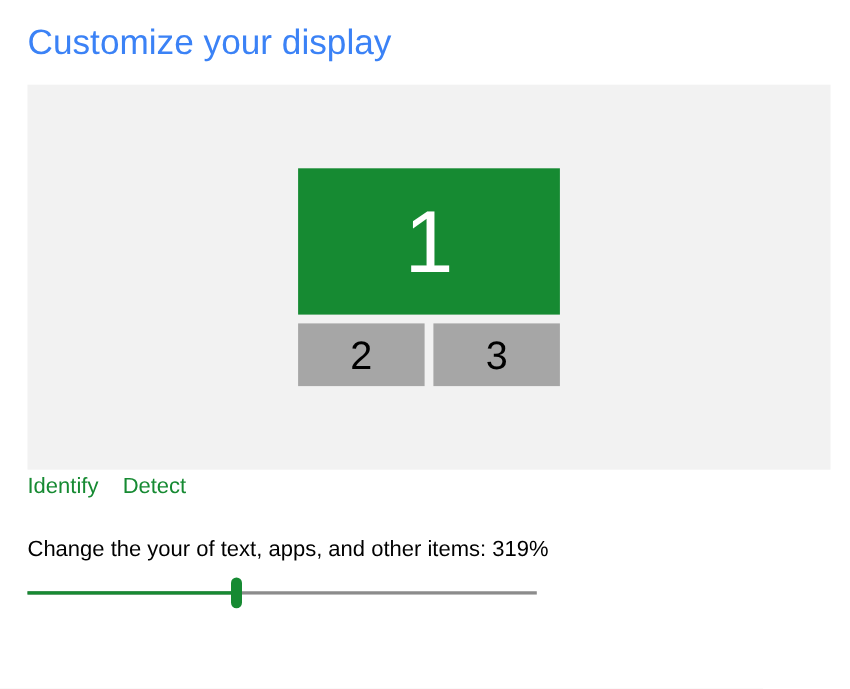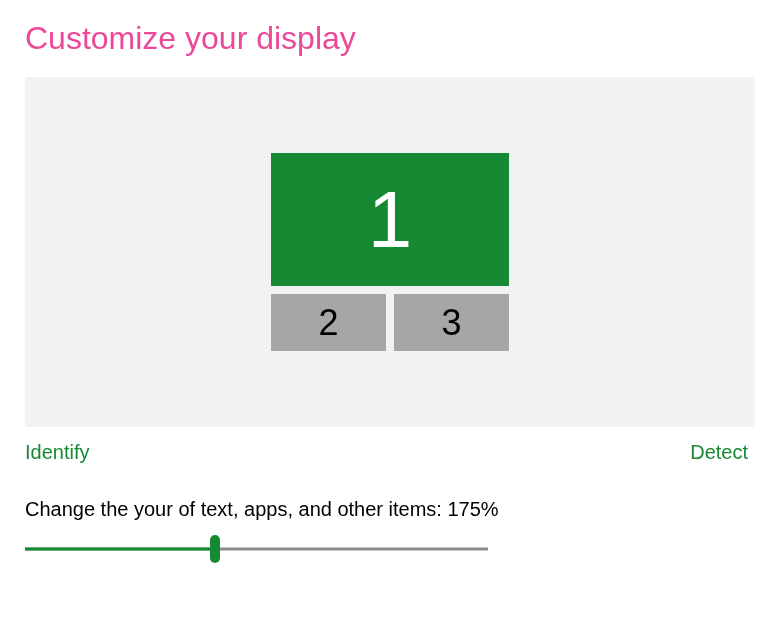--- a/index.html
+++ b/index.html
@@ -8,21 +8,21 @@
     padding: 20px 25px;
     font-family: "Segoe UI", "Segoe UI Light", -apple-system, sans-serif;
     background: #ffffff;
     color: #000000;
     width: 773px;
   }
   .page-title {
     font-size: 32px;
     font-weight: 300;
     margin: 0 0 20px 0;
-    color: #ec4899;
+    color: #3b82f6;
   }
   .display-arrange {
     background: #f2f2f2;
     width: 730px;
     height: 350px;
     display: flex;
     flex-direction: column;
     align-items: center;
     justify-content: center;
     gap: 8px;
@@ -46,24 +46,23 @@
     font-size: 80px;
   }
   .monitor.secondary {
     background: #a6a6a6;
     color: #000;
     width: 115px;
     height: 57px;
     font-size: 36px;
   }
   .link-row {
-    margin-top: 14px;
+    margin-top: 4px;
     display: flex;
     gap: 22px;
-    justify-content: space-between;
   }
   .link {
     color: #168a32;
     font-size: 20px;
     font-weight: 400;
     cursor: pointer;
   }
   .scale-label {
     margin-top: 34px;
     font-size: 20px;
@@ -117,20 +116,20 @@
     <div class="monitor secondary">3</div>
   </div>
 </div>
 
 <div class="link-row">
   <span class="link">Identify</span>
   <span class="link">Detect</span>
 </div>
 
 <div class="scale-label">
-  <span>Change the your of text, apps, and other items: </span><span>175%</span>
+  <span>Change the your of text, apps, and other items: </span><span>319%</span>
 </div>
 
 <div class="slider-wrap">
   <div class="slider-track-full"></div>
   <div class="slider-track-fill" style="width:41%"></div>
   <div class="slider-thumb" style="left:41%"></div>
 </div>
 
 </body></html>

